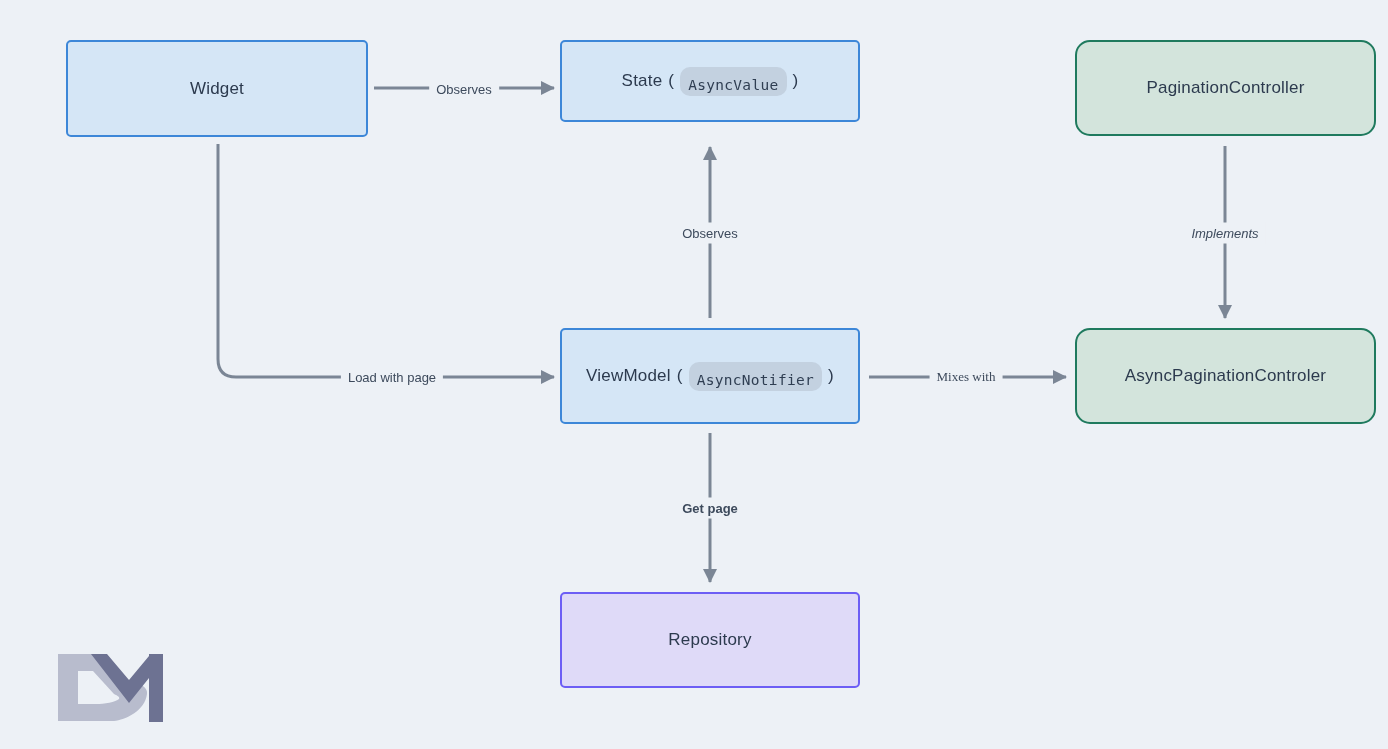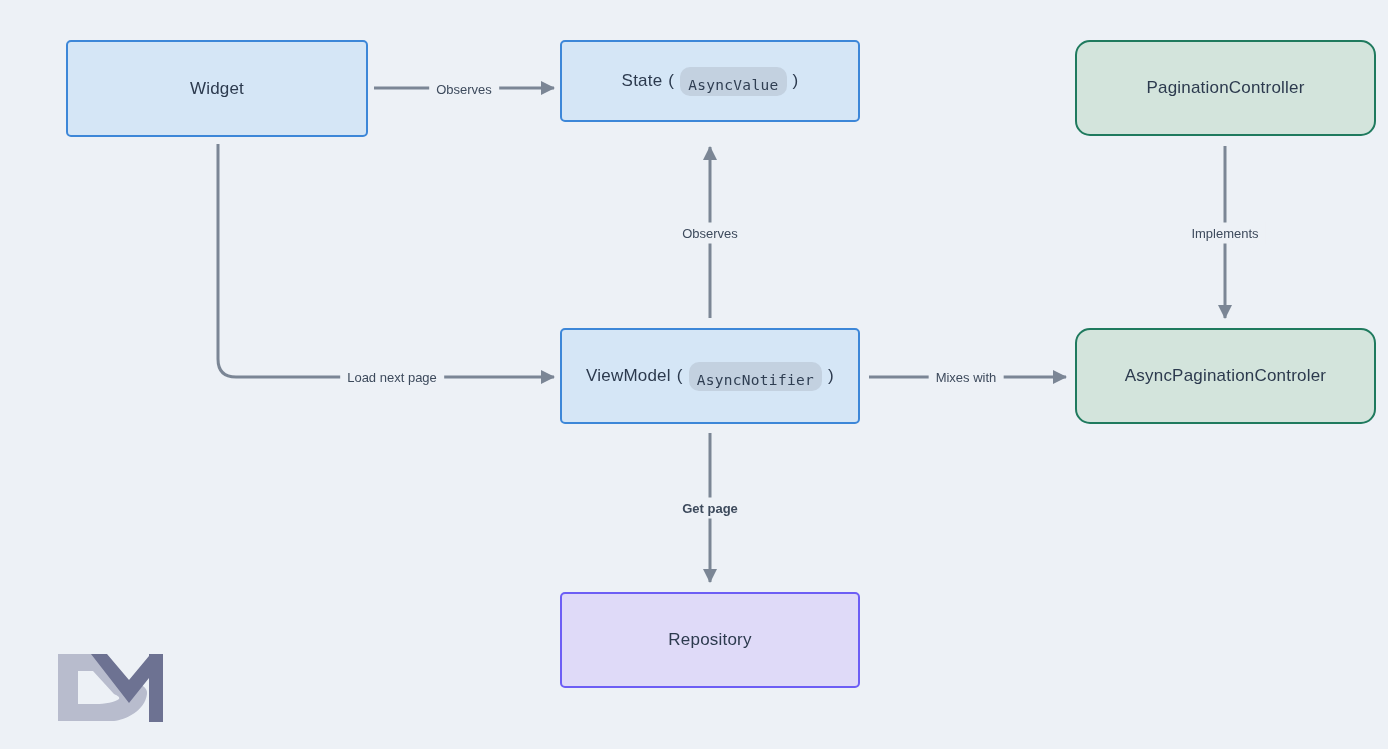--- a/index.html
+++ b/index.html
@@ -38,23 +38,23 @@
   #n-viewmodel{left:532px;top:328px;width:300px;height:96px;}
   #n-async-pagination-controler{left:1047px;top:328px;width:301px;height:96px;}
   #n-repository{left:532px;top:592px;width:300px;height:96px;}
   .elabel{
     position:absolute;transform:translate(-50%,-50%);
     background:var(--background,#edf1f6);padding:3px 7px;
     font-size:13px;font-weight:500;color:var(--edge_label_text,#3d4a5c);white-space:nowrap;
   }
   #el-observes{left:436px;top:89px;}
   #el-updates{left:682px;top:233px;}
-  #el-implements{left:1197px;top:233px;}
+  #el-implements{left:1197px;top:233px;font-style:italic;}
   #el-load-next-page{left:364px;top:377px;}
-  #el-mixes-with{left:938px;top:377px;}
+  #el-mixes-with{left:938px;top:377px;font-family:Liberation Serif, serif;}
   #el-get-page{left:682px;top:508px;font-weight:bold;}
   .logo{position:absolute;left:28px;top:652px;width:112px;height:72px;}
 </style>
 </head>
 <body>
 
 <div class="canvas">
 
   <svg class="edges" viewBox="0 0 1388 749">
     <defs>
@@ -96,21 +96,21 @@
     <span>Repository</span>
   </div>
 
   <div class="node green" id="n-async-pagination-controler">
     <span>AsyncPaginationControler</span>
   </div>
 
   <span class="elabel" id="el-observes">Observes</span>
   <span class="elabel" id="el-updates">Observes</span>
   <span class="elabel" id="el-implements">Implements</span>
-  <span class="elabel" id="el-load-next-page">Load next page</span>
+  <span class="elabel" id="el-load-next-page">Load with page</span>
   <span class="elabel" id="el-mixes-with">Mixes with</span>
   <span class="elabel" id="el-get-page">Get page</span>
 
   <svg class="logo" role="img" viewBox="0 0 112 72" aria-label="DM">
     <path fill="var(--logo_d,#b8bccd)" fill-rule="evenodd" d="M2,2 L46,2 L69,27 C86,31 92,36 91,42 C89,59 69,68 58,69 L2,69 Z
          M22,19 L37,19 L58,42 C62,44 64,45 63,47 C60,50 48,52 40,52 L22,52 Z"></path>
     <path fill="var(--logo_m,#6d7292)" d="M35,2 L51,2 L73,28 L93,4 L93,2 L107,2 L107,70 L93,70 L93,26 L73,51 Z"></path>
   </svg>
 
 </div>

